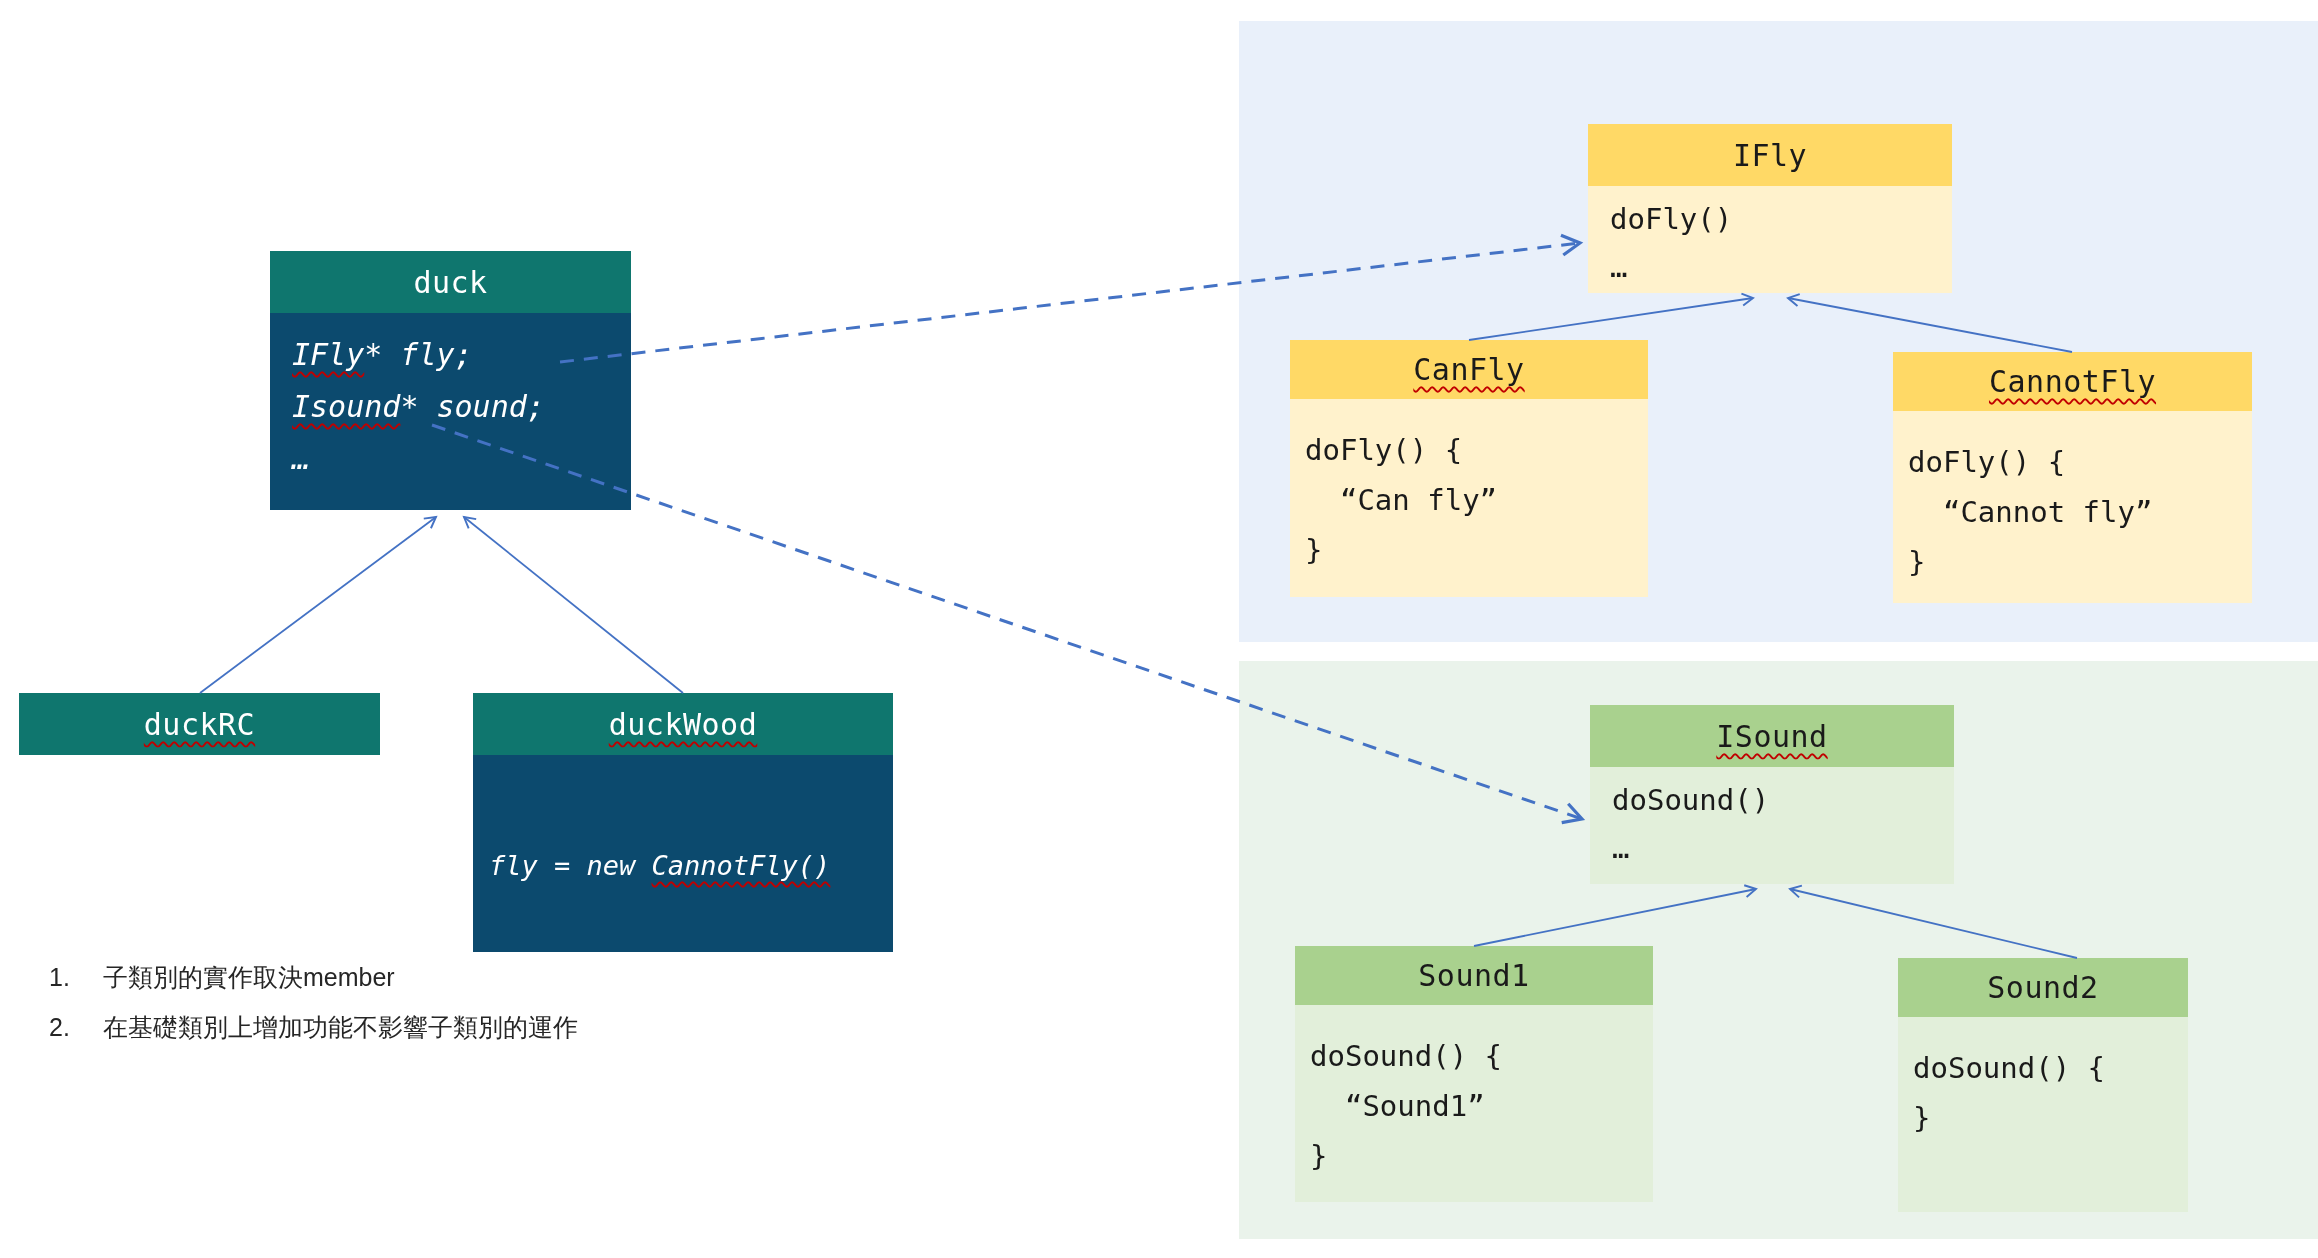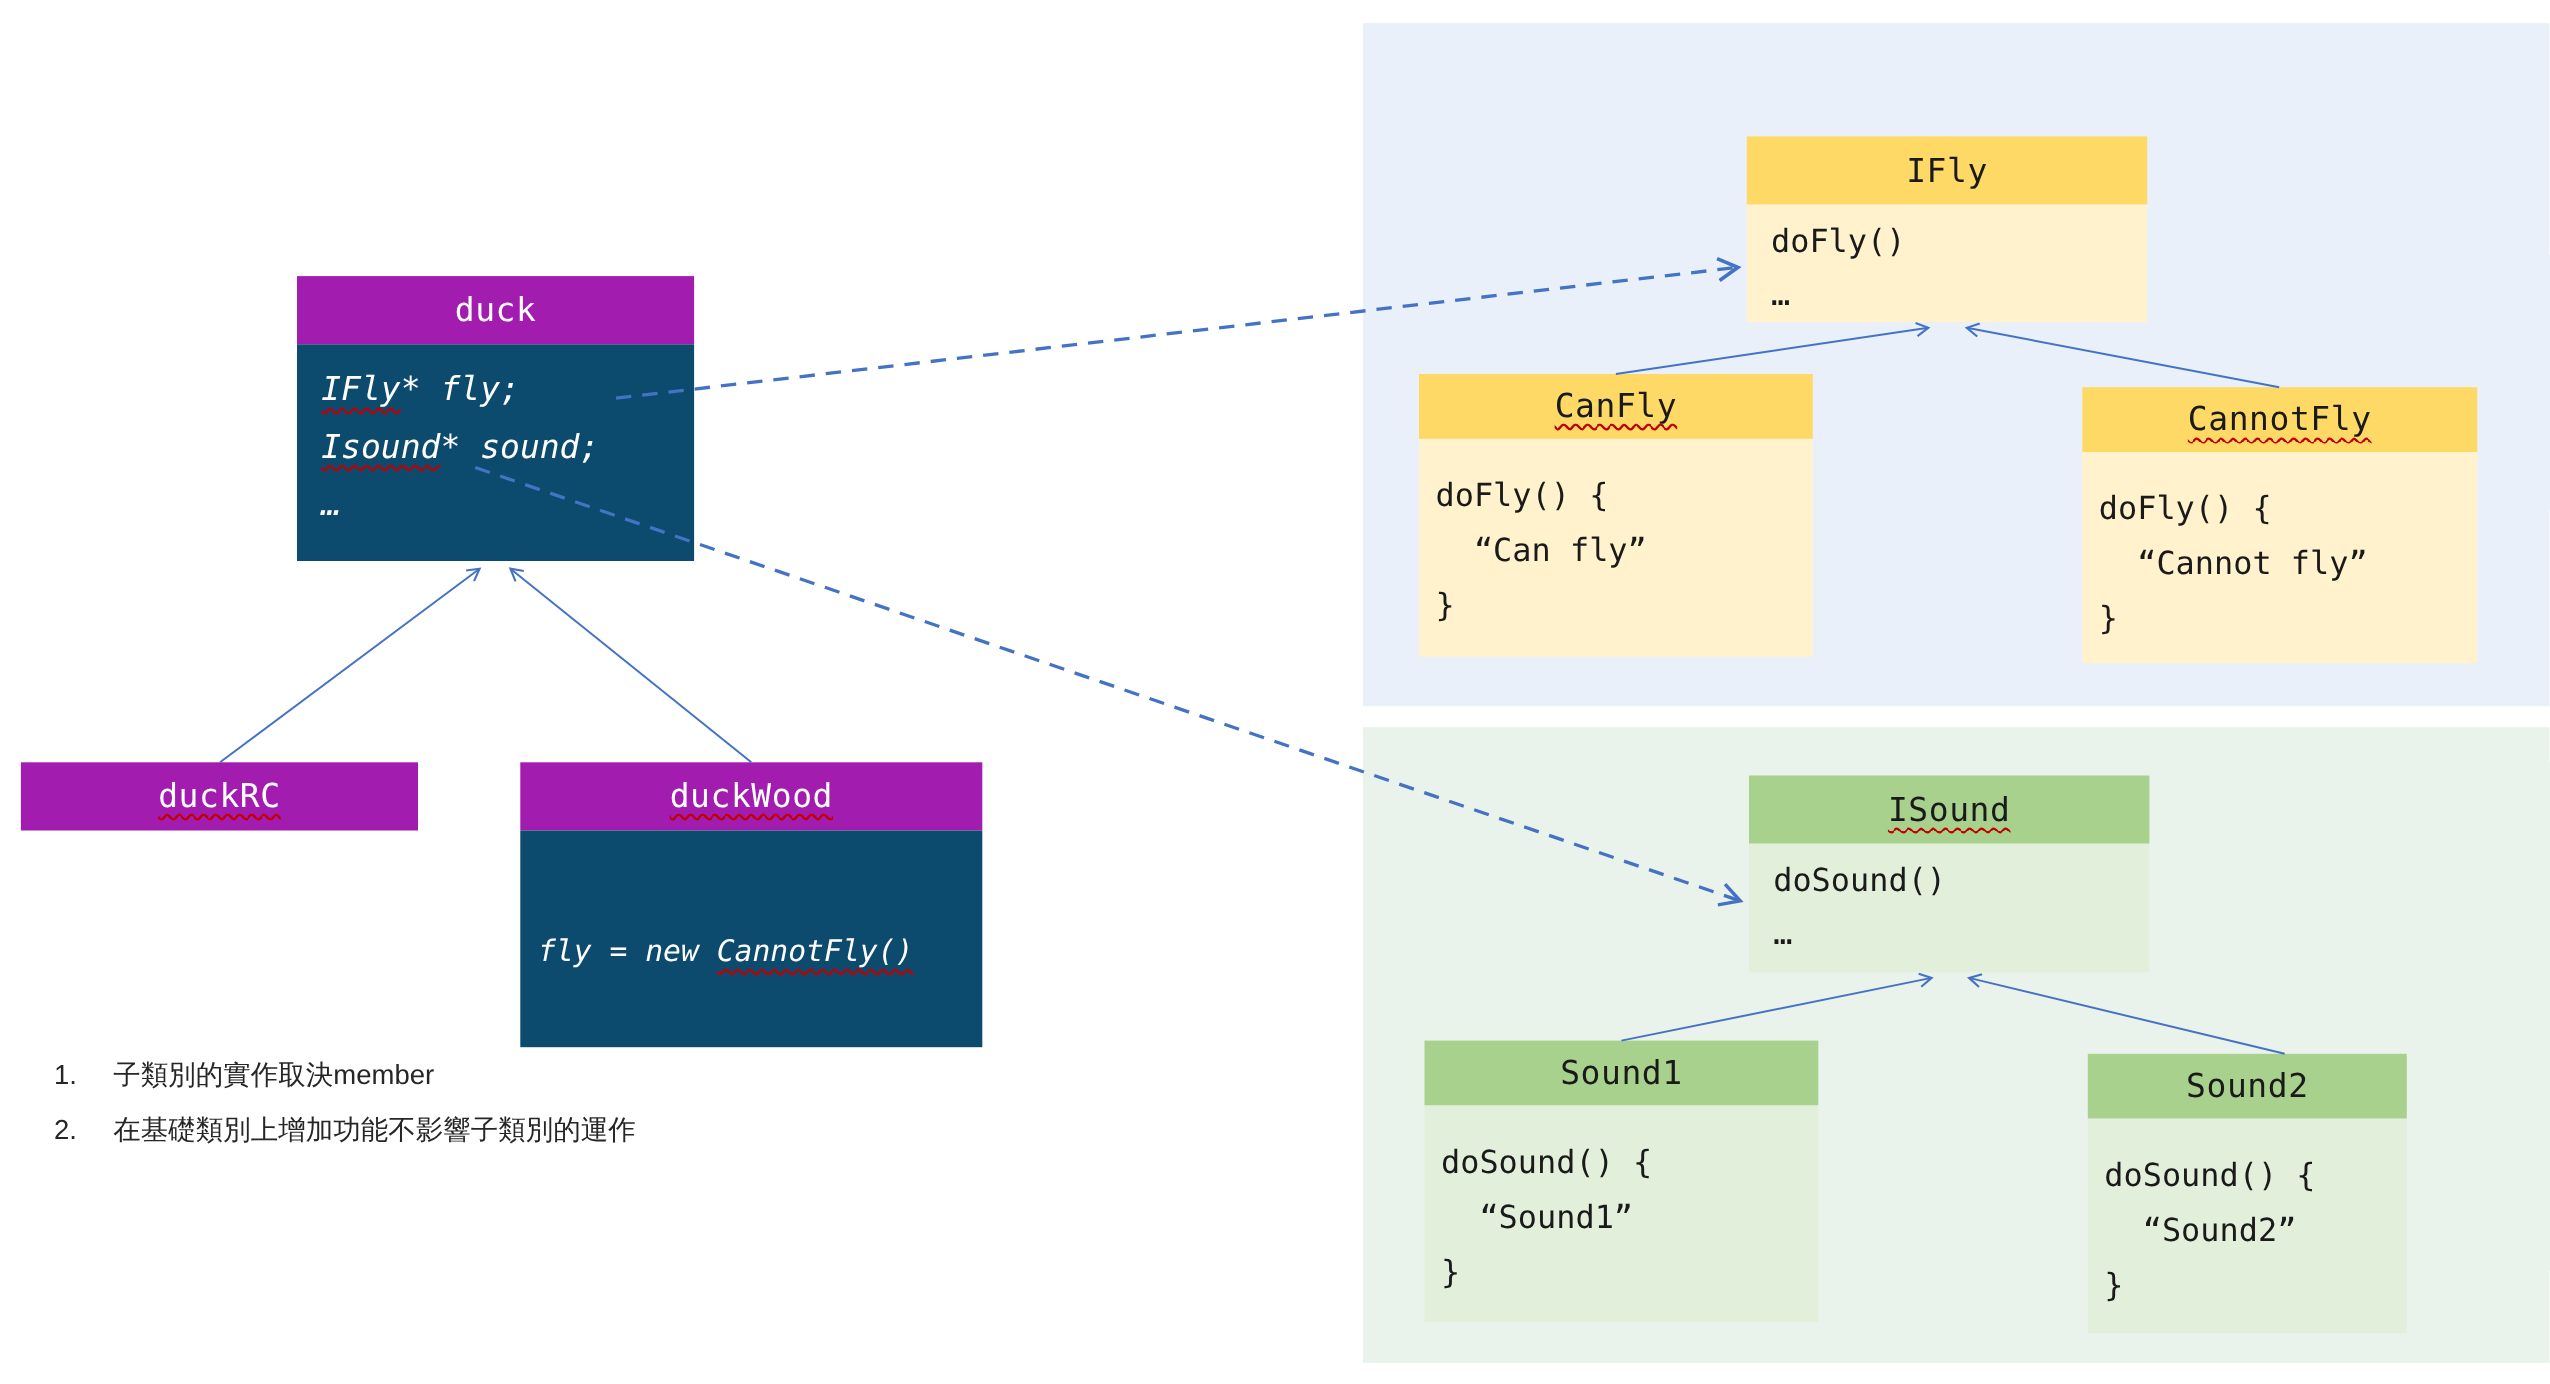--- a/index.html
+++ b/index.html
@@ -9,21 +9,21 @@
     background:#ffffff;
     font-family:"DejaVu Sans Mono","Liberation Mono",monospace;
     overflow:hidden;
   }
   .panel { position:absolute; }
   .class-box { position:absolute; display:flex; flex-direction:column; }
   .hdr {
     display:flex; align-items:center; justify-content:center;
     font-size:30px; letter-spacing:0.5px;
   }
-  .blue-hdr  { background:#a21caf; color:#ffffff; }
+  .blue-hdr  { background:#0f766e; color:#ffffff; }
   .blue-bdy  { background:#0c4a6e; color:#ffffff;font-style:italic; }
   .yel-hdr   { background:#FFD966; color:#1a1a1a; }
   .yel-bdy   { background:#FFF2CC; color:#1a1a1a; }
   .grn-hdr   { background:#A9D18E; color:#1a1a1a; }
   .grn-bdy   { background:#E2EFDA; color:#1a1a1a; }
   .bdy { flex:1; box-sizing:border-box; padding-left:22px; }
   .line { white-space:pre; }
   .duck-bdy   { padding-top:16px; font-size:30px; }
   .duck-bdy .line { line-height:52px; }
   .impl-bdy   { padding-top:95px; font-size:27px; padding-left:16px; }
@@ -153,21 +153,20 @@
       <div class="line">}</div>
     </div>
   </div>
 
   <div class="class-box" style="left:1898px; top:958px; width:290px; height:254px;">
     <div class="hdr grn-hdr" style="height:59px;">
       <span>Sound2</span>
     </div>
     <div class="bdy grn-bdy conc-bdy">
       <div class="line">doSound() {</div>
-      <div class="line">  “Sound2”</div>
       <div class="line">}</div>
     </div>
   </div>
 
   <div class="notes">
     <div class="note-row">
       <span class="note-num">1.</span>
       <span>子類別的實作取決member</span>
     </div>
     <div class="note-row">

